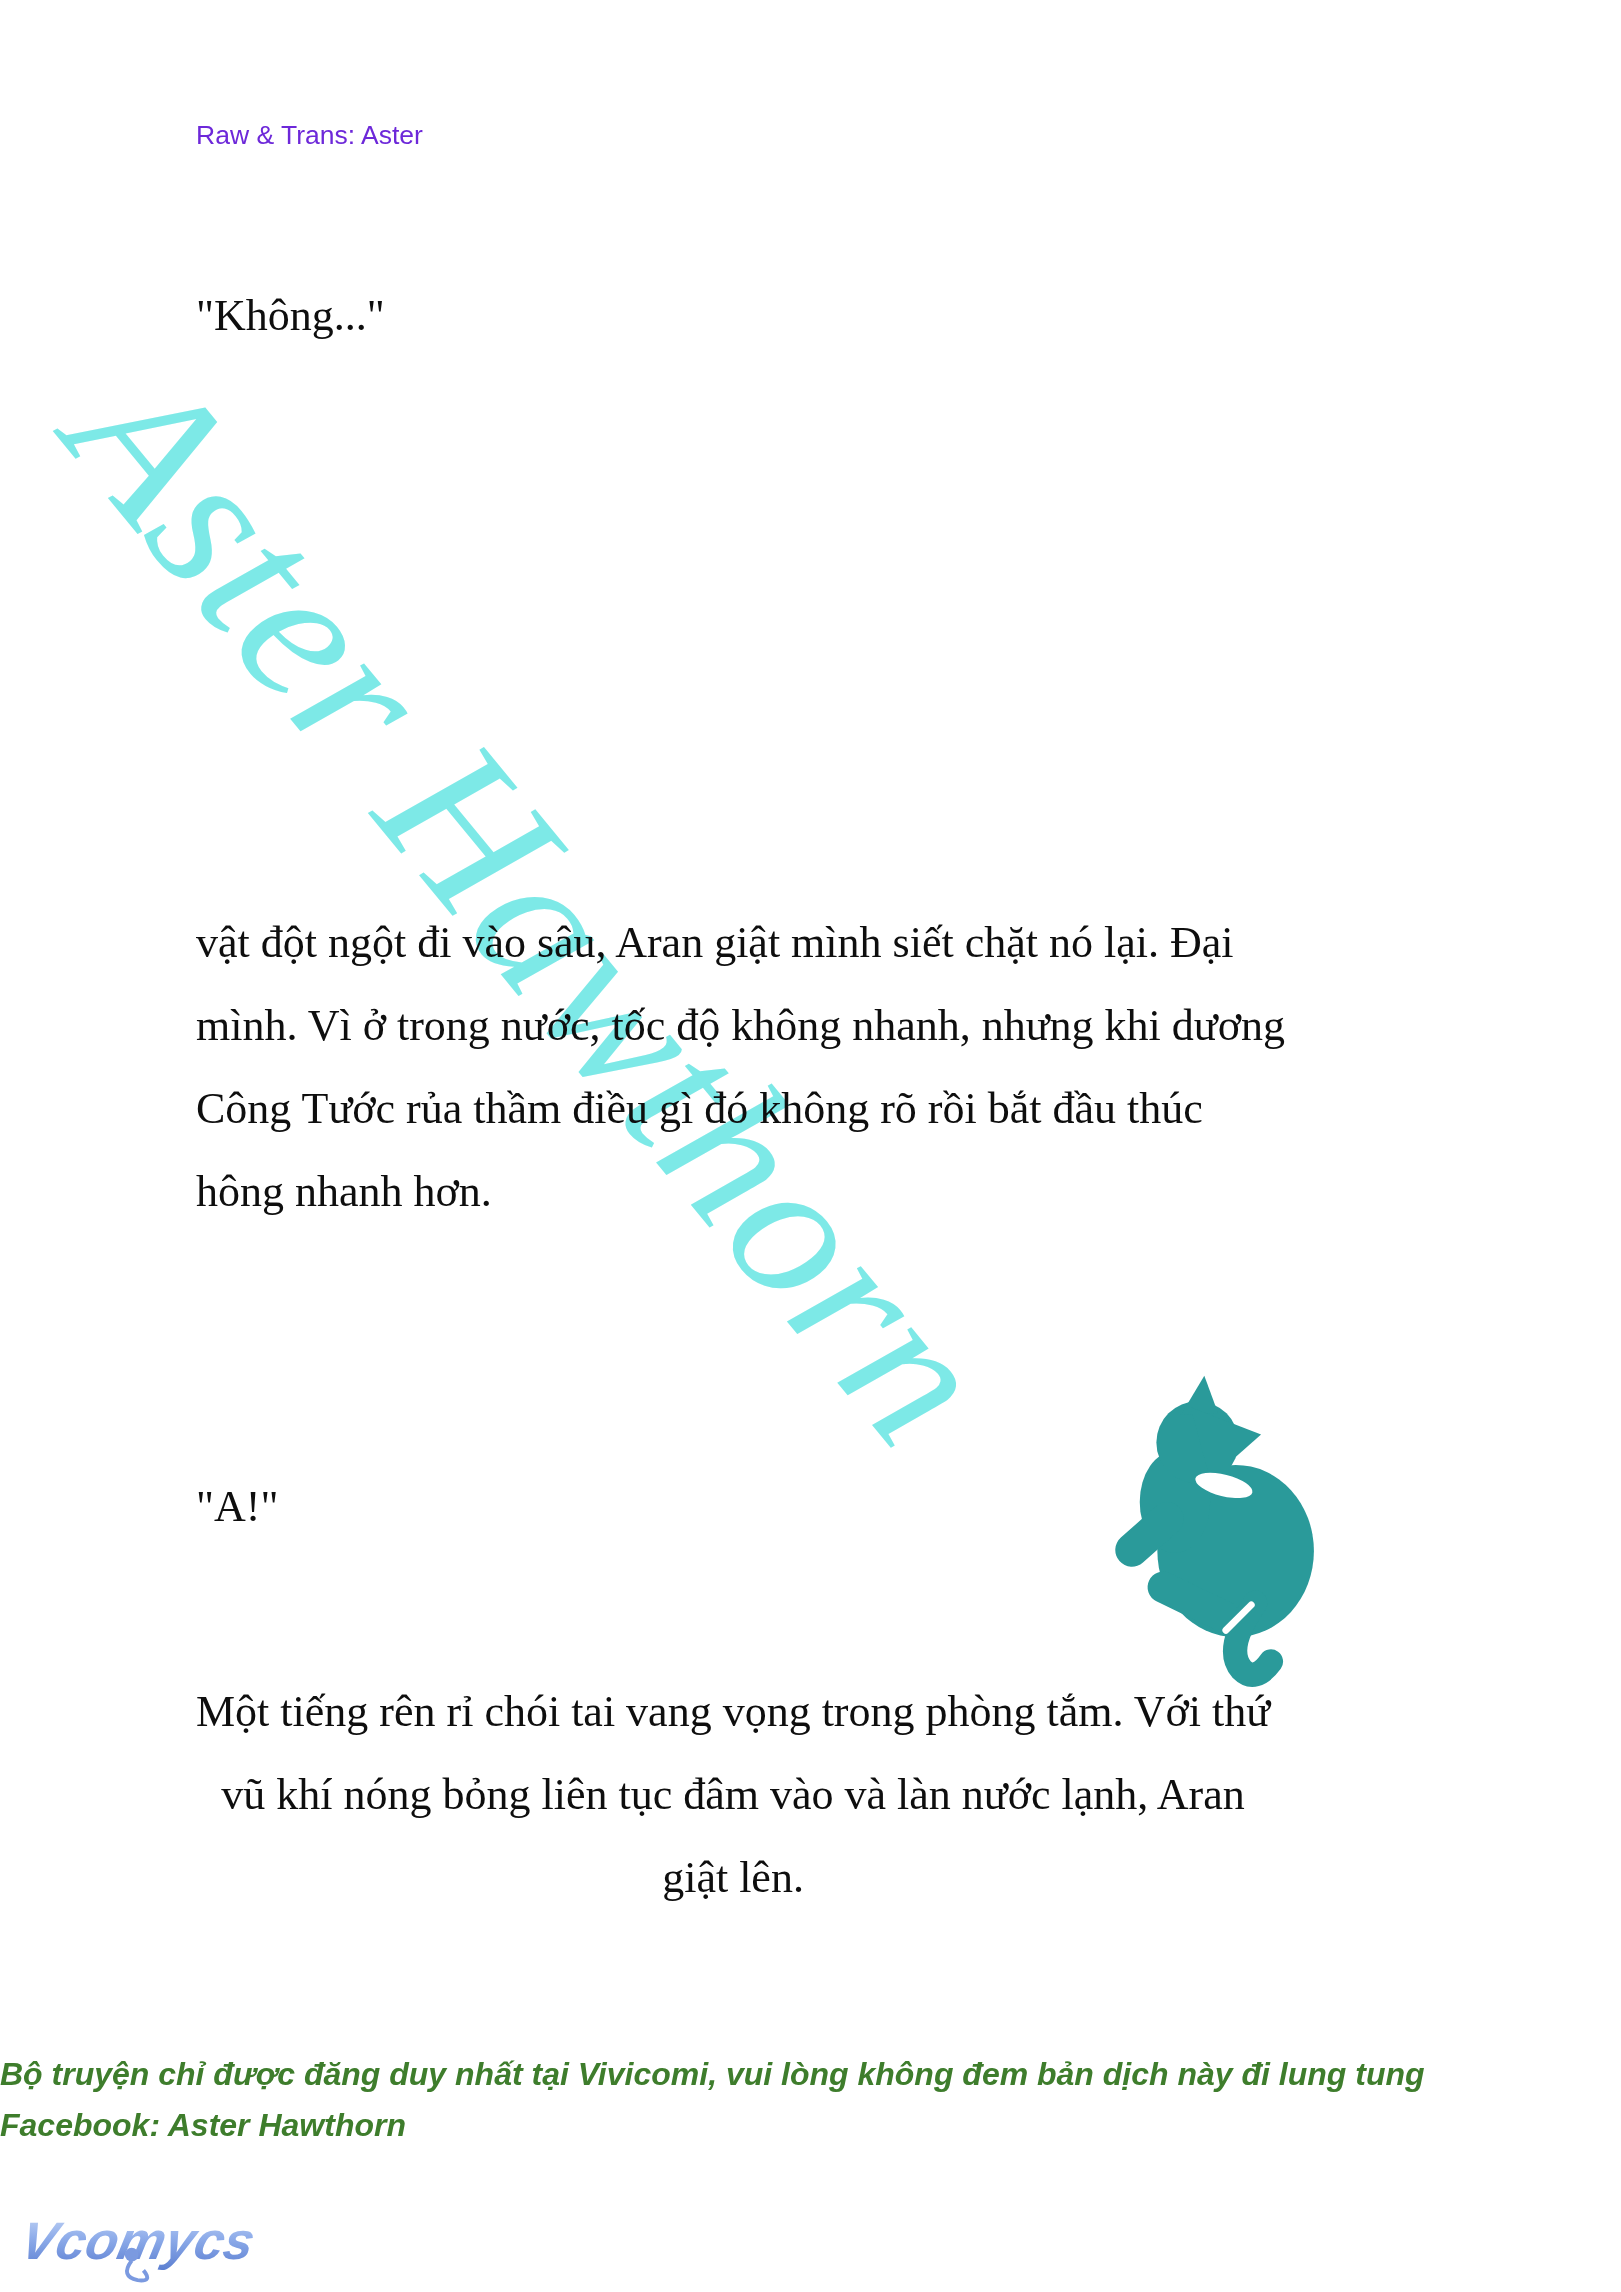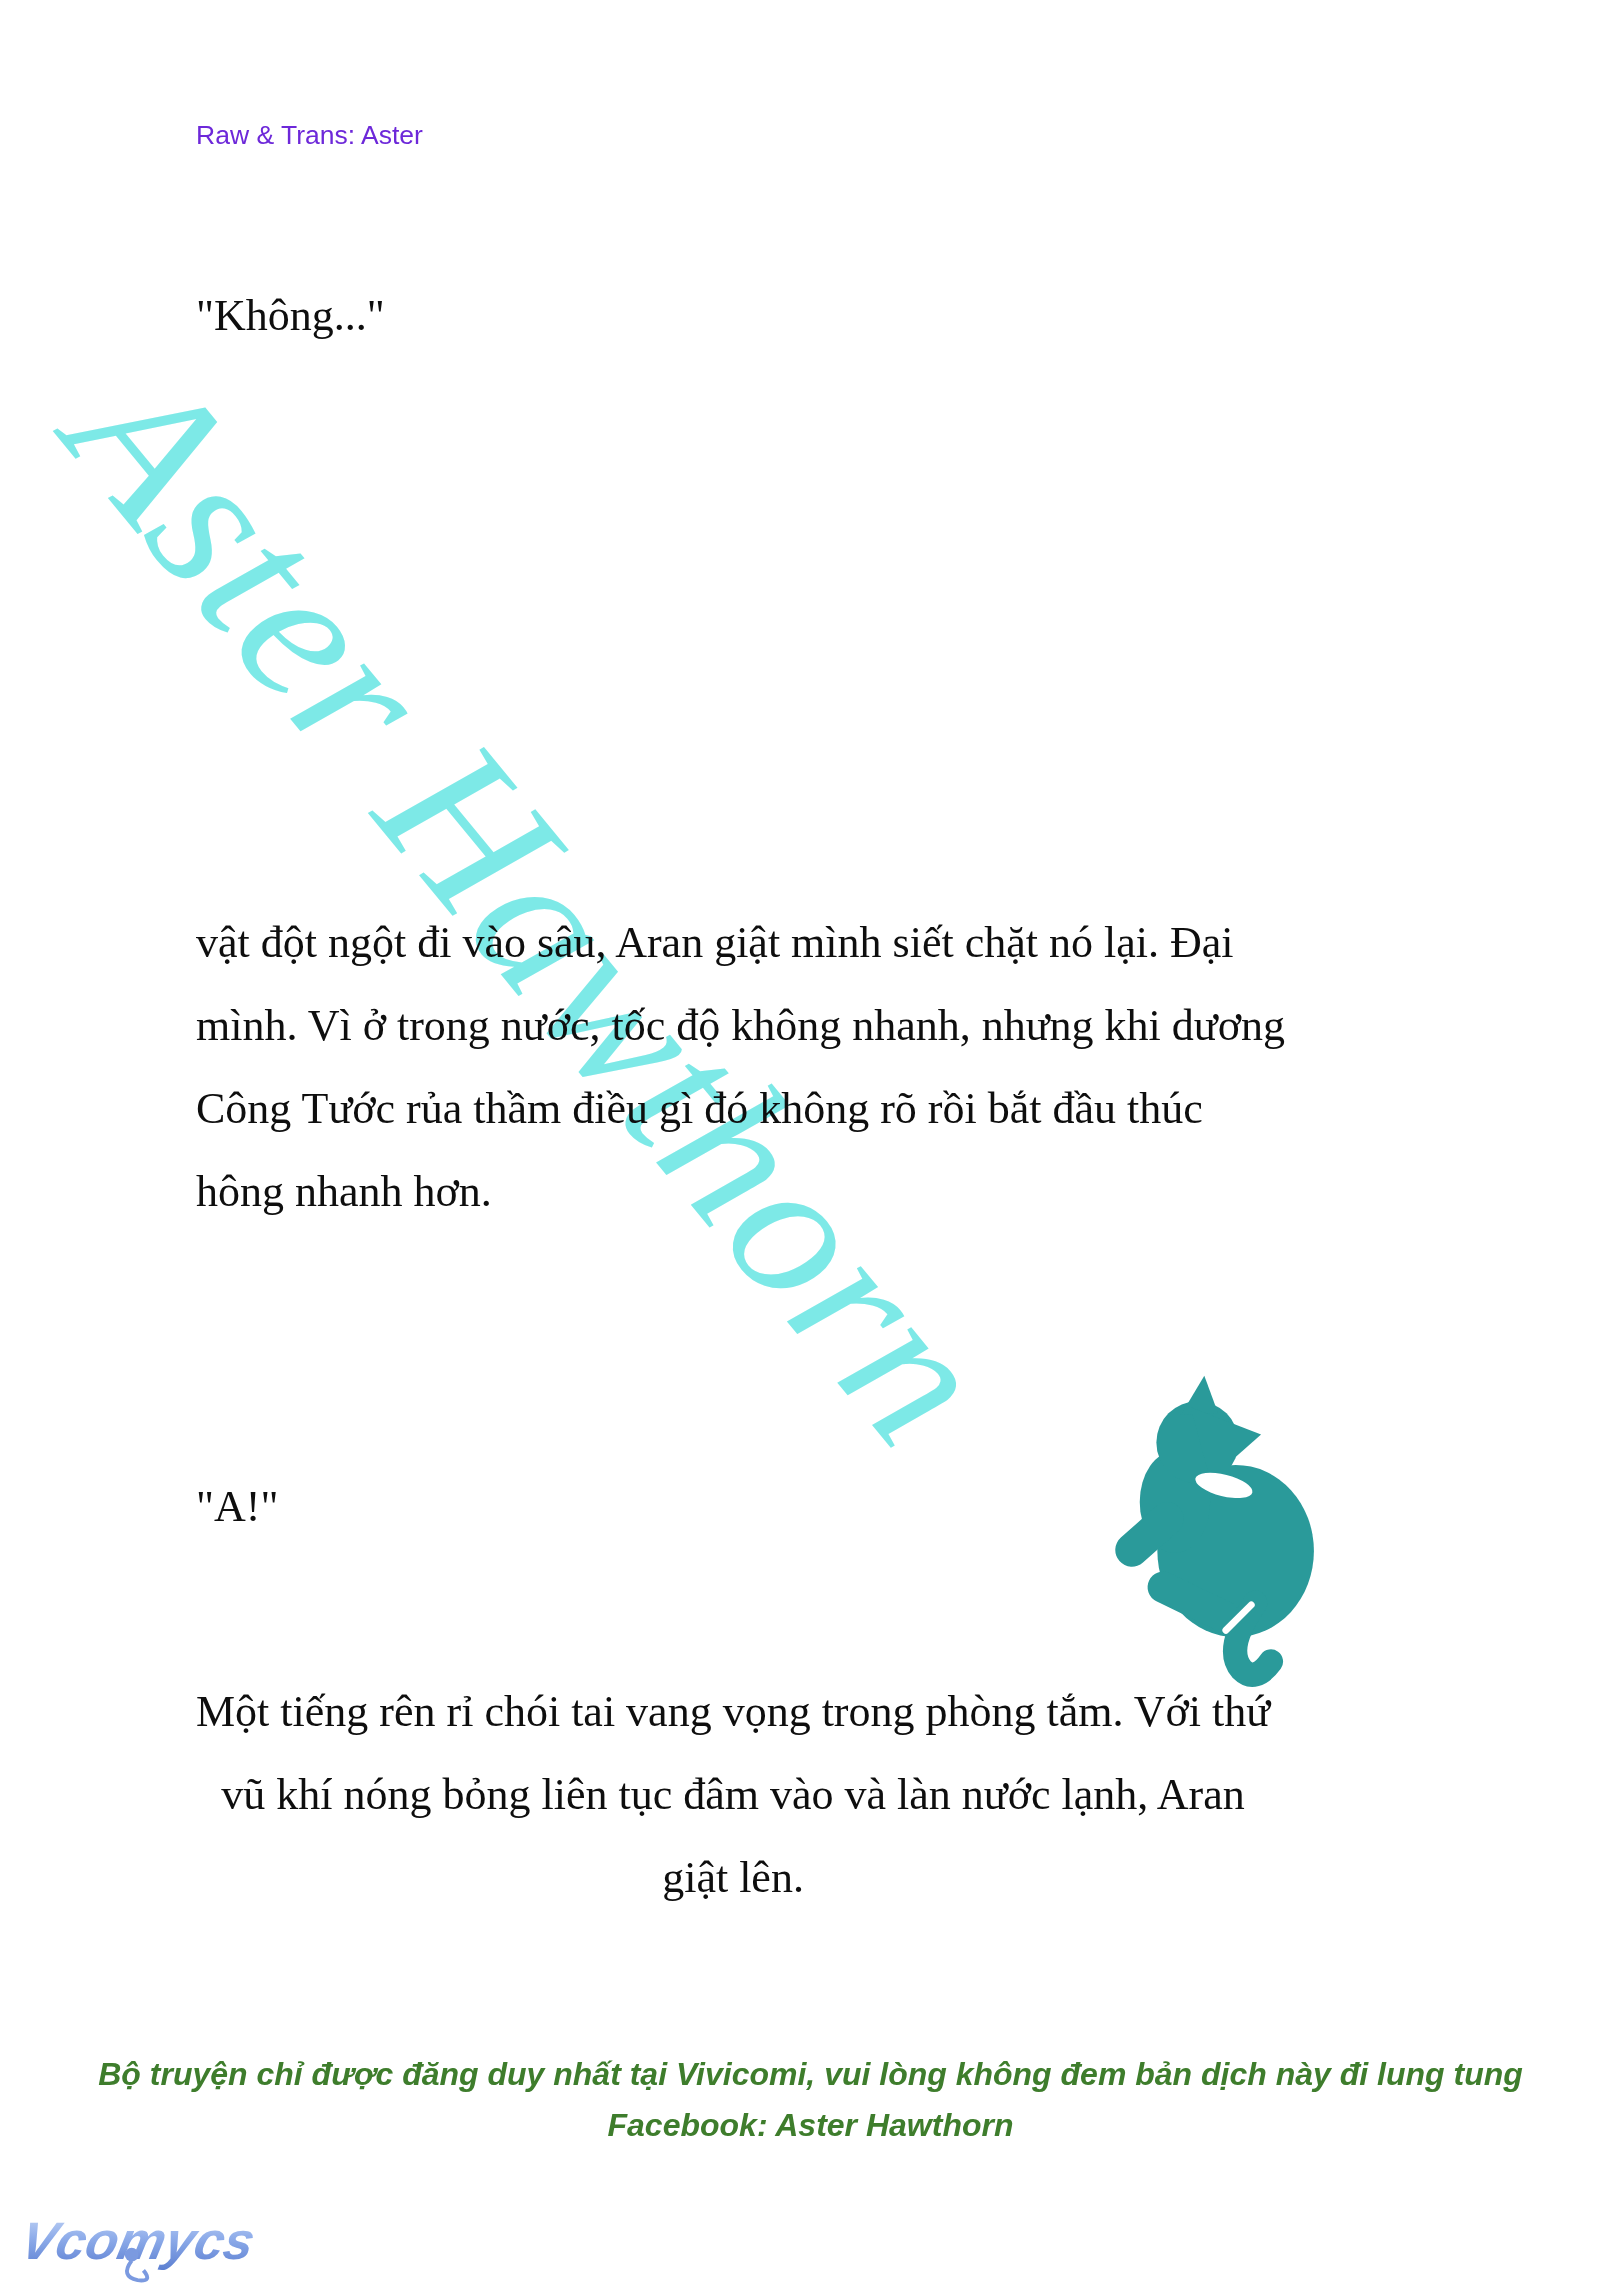--- a/index.html
+++ b/index.html
@@ -36,21 +36,21 @@
   .p2{top:517px;}
   .p3{top:901px;}
   .p4{top:1465px;}
   .p5{top:1670px;text-align:center;}
   .cat{
     position:absolute;left:1115px;top:1370px;
     width:208px;height:318px;z-index:3;
   }
   .footer{
     position:absolute;left:0;right:0;top:2049px;
-    text-align:center;
+    text-align:left;
     font-family:"Liberation Sans", sans-serif;
     font-style:italic;font-weight:bold;
     font-size:32px;line-height:51px;
     color:#3e7d2c;z-index:4;
   }
   .logo{
     position:absolute;left:17.6px;top:2194px;
     width:245px;height:94px;z-index:4;
   }
 </style>

